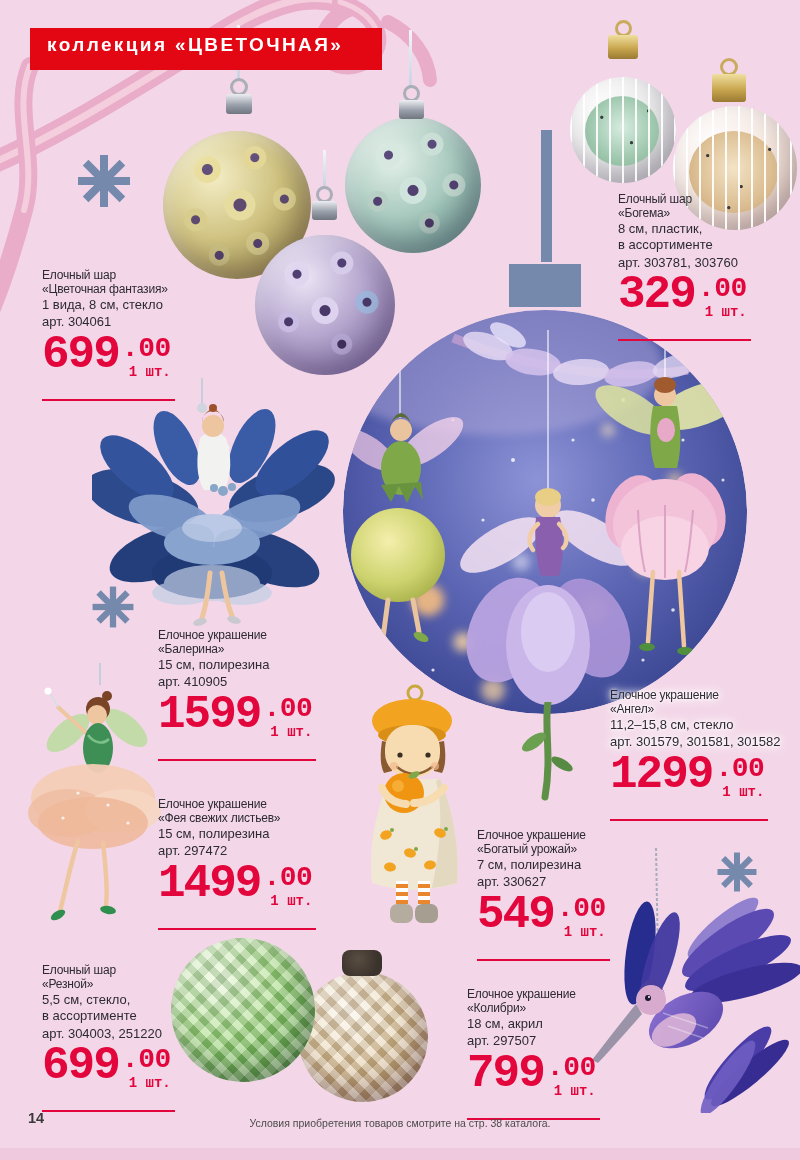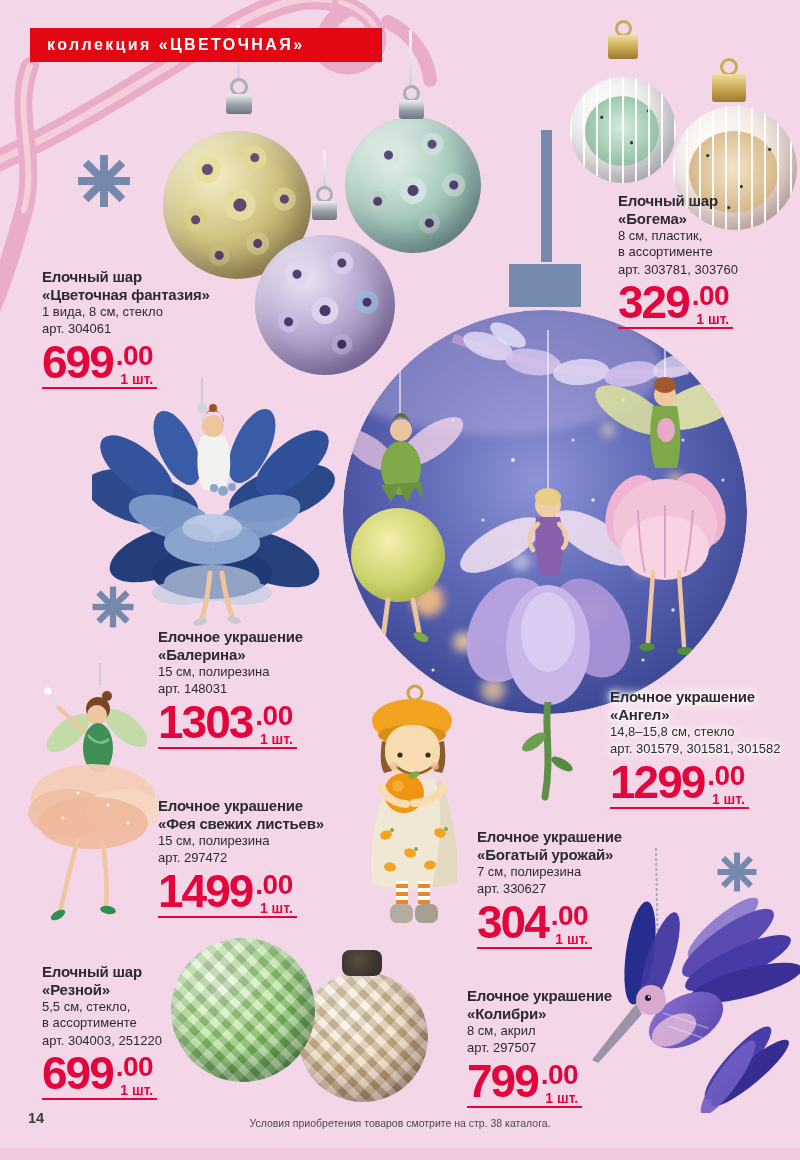--- a/index.html
+++ b/index.html
@@ -7,23 +7,23 @@
   body {
     position:relative;
     font-family:"Liberation Sans", sans-serif;
     background: var(--bg-pink, #f3d7e8);
     overflow:hidden;
     color: var(--text-dark, #2d2a32);
   }
 
   
   .banner {
-    position:absolute; left:30px; top:28px; width:352px; height:34px;
+    position:absolute; left:30px; top:28px; width:352px; height:42px;
     background: var(--banner-red, #e30613);
-    color:#fff; font-weight:700; font-size:16px; letter-spacing:2.4px;
+    color:#fff; font-weight:700; font-size:19px; letter-spacing:2.4px;
     line-height:34px; padding-left:17px; z-index:7;
   }
 
   
   .ribbon-svg { position:absolute; left:0; top:0; z-index:1; }
   .ast { position:absolute; z-index:3; }
   .hang-bar { position:absolute; left:541px; top:130px; width:11px; height:132px;
     background: var(--accent-blue, #7589ad); z-index:3; }
   .hang-rect { position:absolute; left:509px; top:264px; width:72px; height:43px;
     background: var(--accent-blue, #7589ad); z-index:3; }
@@ -43,24 +43,24 @@
   .stripes { position:absolute; inset:0; border-radius:50%; }
 
   
   .photo-circle { position:absolute; left:343px; top:310px; width:404px; height:404px;
     border-radius:50%; overflow:hidden; z-index:4; }
   .figure { position:absolute; z-index:4; }
   .figure.over { z-index:5; }
 
   
   .pcard { position:absolute; z-index:6; }
-  .ptitle { font-size:15px; font-weight:700; line-height:1.17; white-space:pre-line; letter-spacing:-0.2px; }
+  .ptitle { font-size:12px; font-weight:400; line-height:1.17; white-space:pre-line; letter-spacing:-0.2px; }
   .pdesc, .part { font-size:13px; line-height:1.26; white-space:pre-line; margin-top:1px; }
-  .pricewrap { display:inline-block; margin-top:6px; padding-bottom:0; padding-right:4px;
-    border-bottom:2.5px solid var(--price-red, #e2063c); }
+  .pricewrap { display:inline-block; margin-top:6px; padding-bottom:19px; padding-right:4px;
+    border-bottom:2.5px solid var(--price-red, #e2063c);font-family:Liberation Mono, monospace; }
   .price { display:inline-flex; align-items:flex-start; color:var(--price-red, #e2063c); }
   .pint { font-size:46px; font-weight:700; line-height:0.8; letter-spacing:-2px; }
   .pside { display:flex; flex-direction:column; margin-left:3px; }
   .pcents { font-size:28px; font-weight:700; line-height:0.85; letter-spacing:-0.5px; }
   .punit { font-size:14px; font-weight:700; margin-top:3px; align-self:flex-end; }
   .glow .ptitle, .glow .pdesc, .glow .part {
     text-shadow:0 0 3px #fff, 0 0 6px #fff, 0 0 10px #fff, 0 0 14px rgba(255,255,255,.9); }
 
   
   .page-num { position:absolute; left:28px; top:1110px; font-size:14.5px; font-weight:700; color:#3a3a3a; z-index:6; }
@@ -494,36 +494,36 @@
         <span class="punit">1 шт.</span>
       </span>
     </div>
   </div>
 </div>
 
 <div class="pcard" style="left:158px;top:628px;">
   <div class="ptitle">Елочное украшение
 «Балерина»</div>
   <div class="pdesc">15 см, полирезина</div>
-  <div class="part">арт. 148031</div>
-  <div class="pricewrap">
-    <div class="price">
-      <span class="pint">1303</span>
+  <div class="part">арт. 410905</div>
+  <div class="pricewrap">
+    <div class="price">
+      <span class="pint">1599</span>
       <span class="pside">
         <span class="pcents">.00</span>
         <span class="punit">1 шт.</span>
       </span>
     </div>
   </div>
 </div>
 
 <div class="pcard glow" style="left:610px;top:688px;">
   <div class="ptitle">Елочное украшение
 «Ангел»</div>
-  <div class="pdesc">14,8–15,8 см, стекло</div>
+  <div class="pdesc">11,2–15,8 см, стекло</div>
   <div class="part">арт. 301579, 301581, 301582</div>
   <div class="pricewrap">
     <div class="price">
       <span class="pint">1299</span>
       <span class="pside">
         <span class="pcents">.00</span>
         <span class="punit">1 шт.</span>
       </span>
     </div>
   </div>
@@ -545,21 +545,21 @@
   </div>
 </div>
 
 <div class="pcard" style="left:477px;top:828px;">
   <div class="ptitle">Елочное украшение
 «Богатый урожай»</div>
   <div class="pdesc">7 см, полирезина</div>
   <div class="part">арт. 330627</div>
   <div class="pricewrap">
     <div class="price">
-      <span class="pint">304</span>
+      <span class="pint">549</span>
       <span class="pside">
         <span class="pcents">.00</span>
         <span class="punit">1 шт.</span>
       </span>
     </div>
   </div>
 </div>
 
 <div class="pcard" style="left:42px;top:963px;">
   <div class="ptitle">Елочный шар
@@ -574,21 +574,21 @@
         <span class="pcents">.00</span>
         <span class="punit">1 шт.</span>
       </span>
     </div>
   </div>
 </div>
 
 <div class="pcard" style="left:467px;top:987px;">
   <div class="ptitle">Елочное украшение
 «Колибри»</div>
-  <div class="pdesc">8 см, акрил</div>
+  <div class="pdesc">18 см, акрил</div>
   <div class="part">арт. 297507</div>
   <div class="pricewrap">
     <div class="price">
       <span class="pint">799</span>
       <span class="pside">
         <span class="pcents">.00</span>
         <span class="punit">1 шт.</span>
       </span>
     </div>
   </div>

